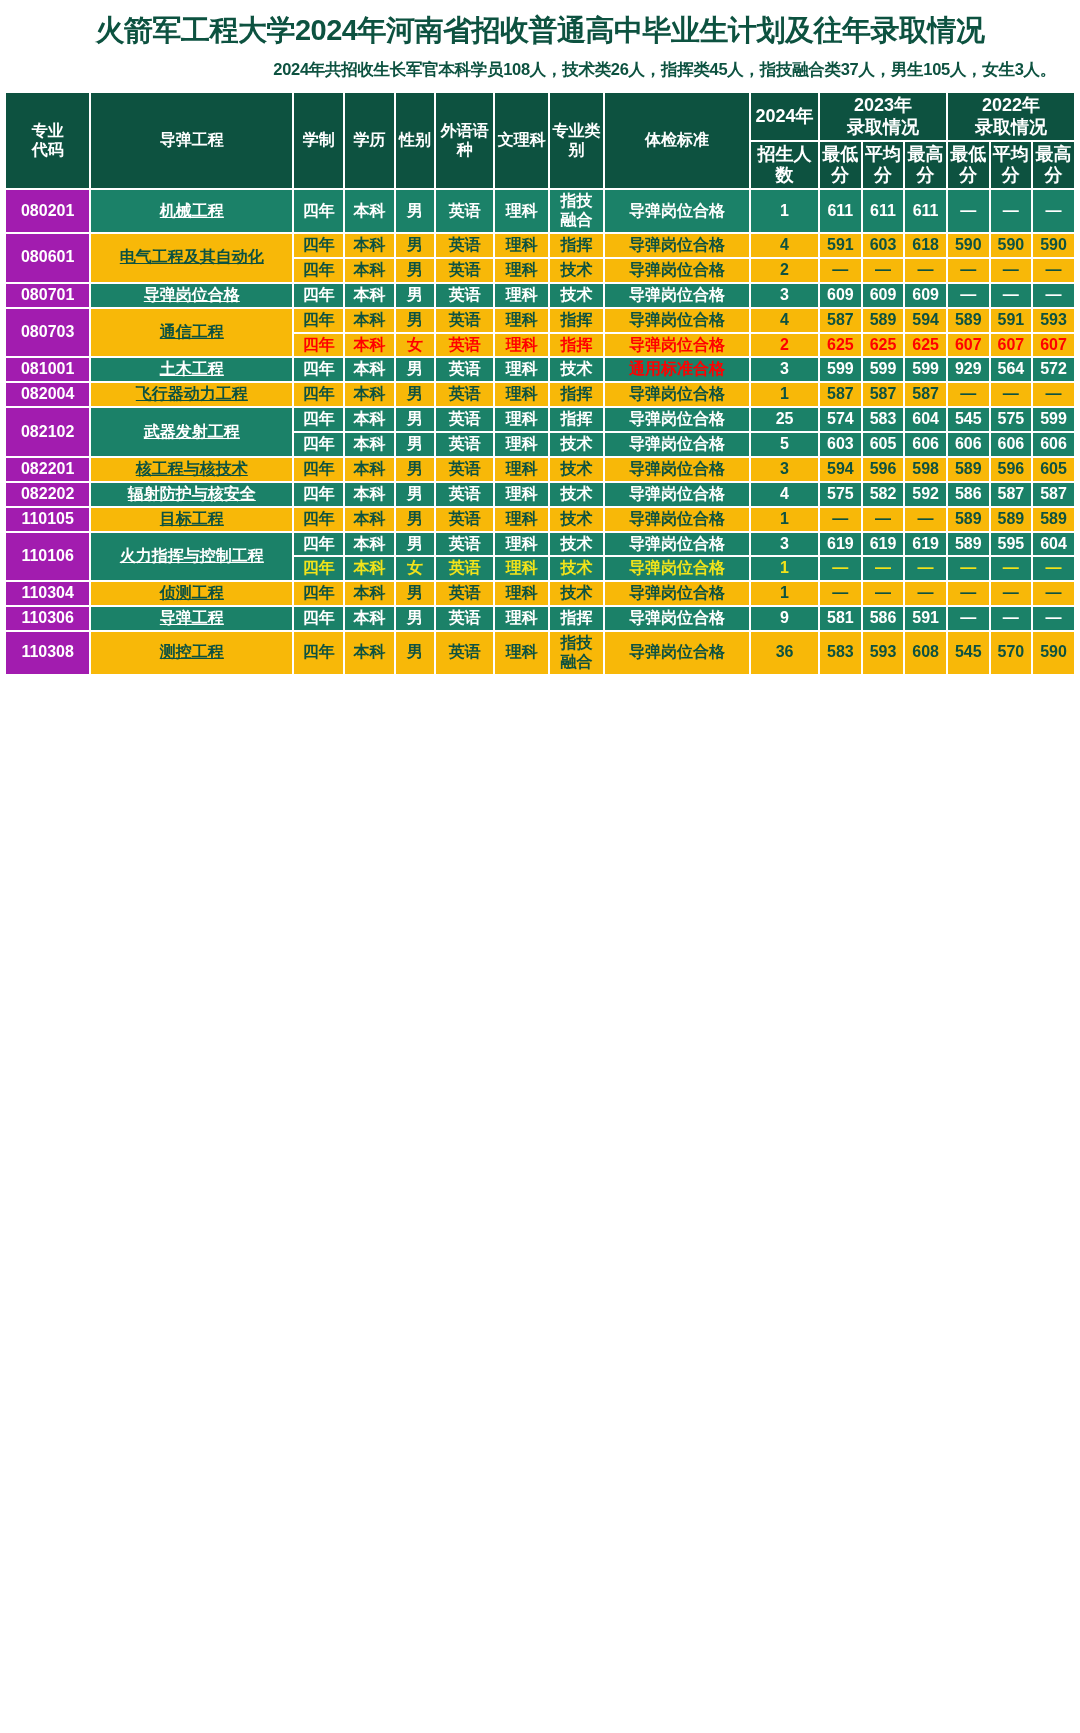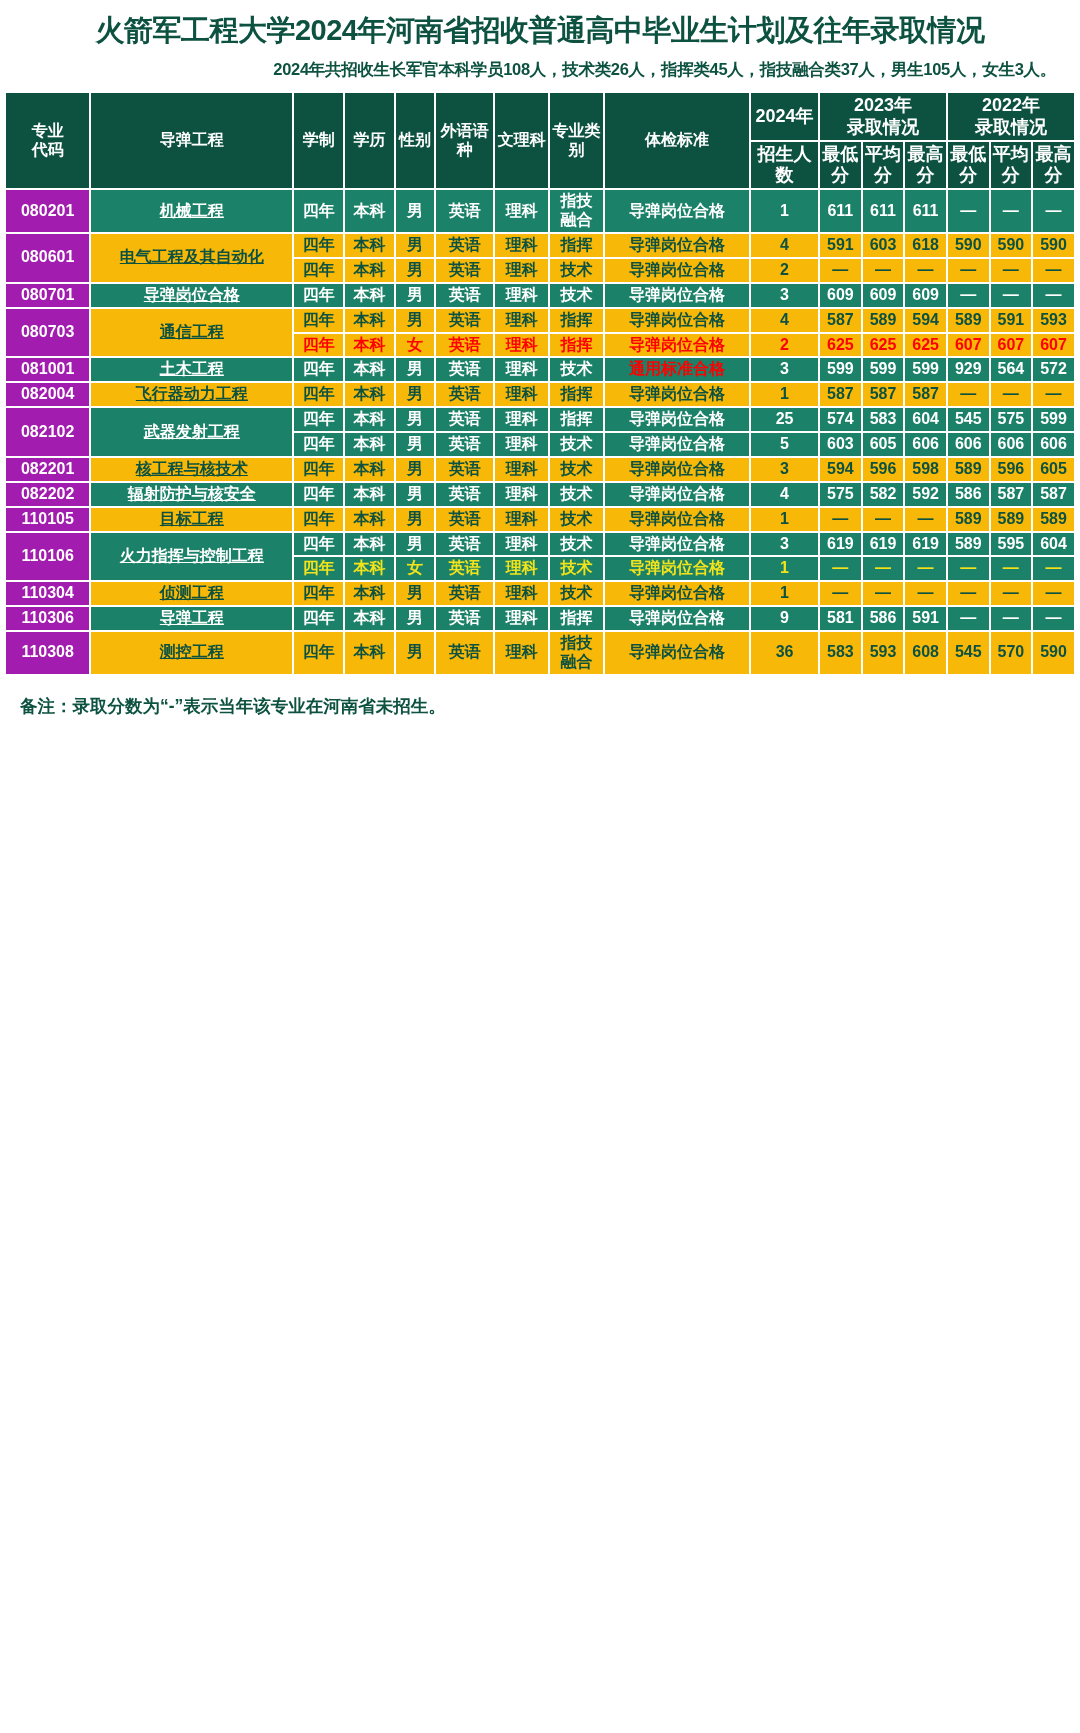--- a/index.html
+++ b/index.html
@@ -470,14 +470,13 @@
           <td class="amber num">583</td>
           <td class="amber num">593</td>
           <td class="amber num">608</td>
           <td class="amber num">545</td>
           <td class="amber num">570</td>
           <td class="amber num">590</td>
         </tr>
       </tbody>
   </table>
 
-  <div class="note">备注：录取分数为“-”表示当年该专业在河南省未招生。</div>
 </div>
 
 </body></html>

